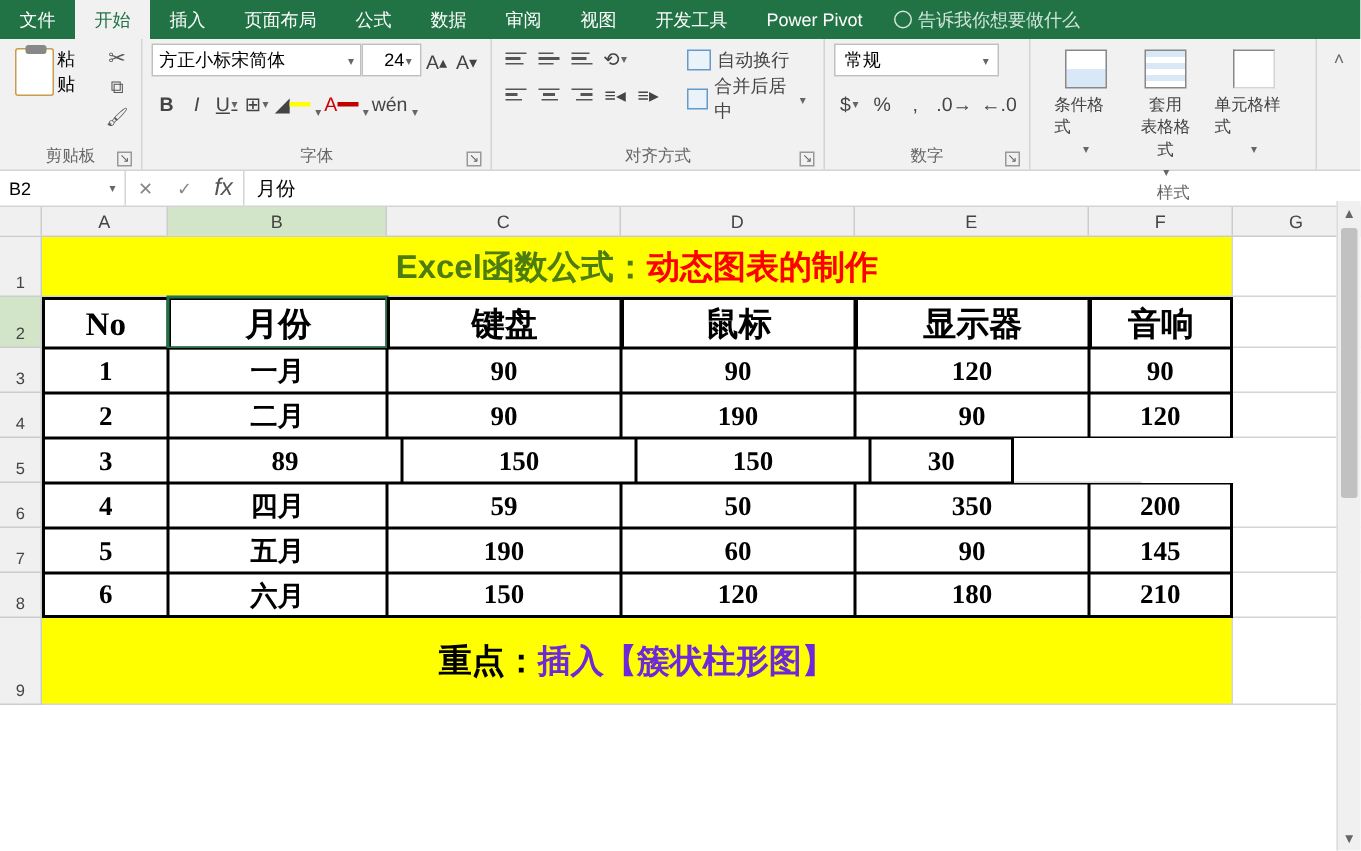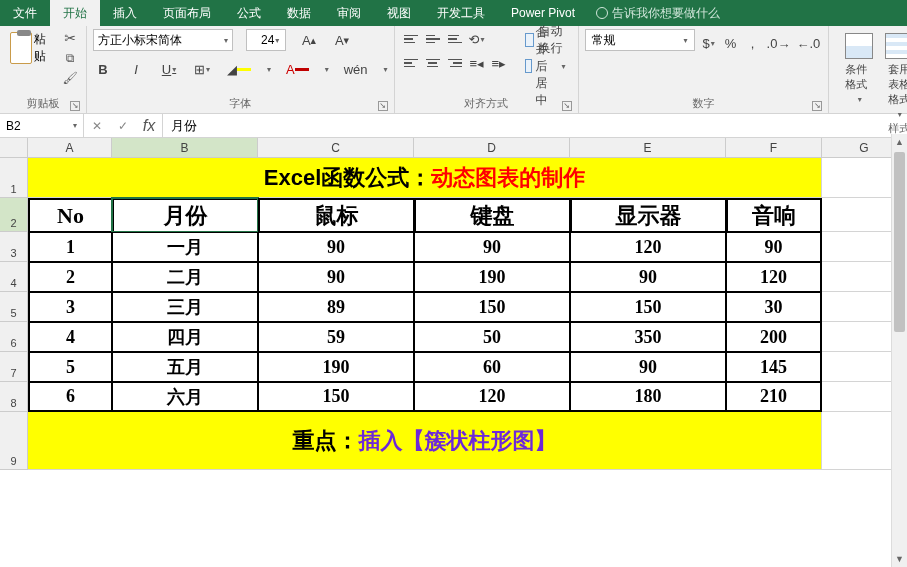--- a/index.html
+++ b/index.html
@@ -19,21 +19,21 @@
 .group-label { text-align: center; font-size: 11px; color: #666; padding: 2px 0; position: relative; }
 .group-label .launcher { position: absolute; right: 0; bottom: 2px; width: 10px; height: 10px; border: 1px solid #999; font-size: 8px; line-height: 8px; color: #666; }
 
 .clipboard .paste { display: flex; flex-direction: row; align-items: center; gap: 2px; padding: 2px 4px; }
 .paste-icon { width: 28px; height: 32px; background: #fff; border: 1px solid #c99b4a; border-radius: 2px; position: relative; }
 .paste-icon::before { content:""; position:absolute; top:-3px; left:6px; width:14px; height:6px; background:#888; border-radius:2px; }
 .clip-col { display:flex; flex-direction:column; gap:2px; }
 .mini-btn { width: 20px; height: 18px; display:flex; align-items:center; justify-content:center; color:#555; }
 .scissors { font-size: 14px; color: #555; }
 
-.font-group .row { display: flex; align-items: center; gap: 13px; margin-bottom: 4px; }
+.font-group .row { display: flex; align-items: flex-end; gap: 0; margin-bottom: 4px; }
 .font-sel { width: 140px; height: 22px; border: 1px solid #c0c0c0; background: #fff; font-size: 12px; padding: 0 4px; display:flex; align-items:center; justify-content:space-between; }
 .size-sel { width: 40px; height: 22px; border: 1px solid #c0c0c0; background: #fff; font-size: 12px; display:flex; align-items:center; justify-content:space-between; padding:0 14px; }
 .btn { min-width: 20px; height: 20px; display: flex; align-items: center; justify-content: center; color: #444; font-size: 13px; padding:0 2px; }
 .dd { font-size: 8px; color: #666; margin-left: 1px; }
 .color-bar { width: 14px; height: 3px; margin-top: 1px; }
 
 .align-group .row { display:flex; gap:2px; margin-bottom:4px; }
 .align-btn { width:20px; height:20px; display:flex; flex-direction:column; justify-content:center; gap:2px; padding:3px; }
 .align-btn span { height:1.5px; background:#555; display:block; }
 
@@ -69,21 +69,21 @@
 
 .rows { }
 .row-g { display:flex; }
 .row-h { width:28px; background:#f0f0f0; border-right:1px solid #ccc; border-bottom:1px solid #ccc; text-align:center; font-size:11px; color:#444; display:flex; align-items:flex-end; justify-content:center; padding-bottom:2px; }
 .cell { border-right:1px solid #d4d4d4; border-bottom:1px solid #d4d4d4; display:flex; align-items:center; justify-content:center; }
 .cG.cell { border-right:none; }
 
 .r1{height:40px}.r2{height:34px}.r3,.r4,.r5,.r6,.r7,.r8{height:30px}.r9{height:58px}
 
 .title-cell { background:#ffff00; font-family: SimSun, serif; font-weight:bold; font-size:22px; }
-.title-black { color:#000000; }
+.title-black { color:#4d7c0f; }
 .title-red { color:#ff0000; }
 
 .hdr-cell { font-family: SimSun, serif; font-weight:bold; font-size:22px; border:2px solid #000 !important; border-right:1px solid #000 !important; border-bottom:1px solid #000 !important; }
 .data-cell { font-family: SimSun, serif; font-weight:bold; font-size:18px; border:1px solid #000 !important; }
 .first-col { border-left:2px solid #000 !important; }
 .last-col { border-right:2px solid #000 !important; }
 .top-row { border-top:2px solid #000 !important; }
 .bot-row { border-bottom:2px solid #000 !important; }
 
 .selected-hdr { background:#d3e5c8; }
@@ -228,21 +228,21 @@
             <div class="merge-icon"></div>
             <span>合并后居中</span>
             <span class="dd">▾</span>
           </div>
       </div>
     </div>
     <div class="group-label"><span>对齐方式</span><span class="launcher">↘</span></div>
   </div>
 
   <div class="group num-group">
-    <div class="group-body" style="flex-direction:row">
+    <div class="group-body" style="flex-direction:column">
       <div class="num-sel">
           <span>常规</span>
           <span class="dd">▾</span>
         </div>
       <div class="row">
         <div class="btn">$<span class="dd">▾</span></div>
         <div class="btn">%</div>
         <div class="btn">,</div>
         <div class="btn">.0→</div>
         <div class="btn">←.0</div>
@@ -311,22 +311,22 @@
         <span class="title-black">Excel函数公式：</span>
           <span class="title-red">动态图表的制作</span>
       </div>
       <div class="cell cG r1"></div>
     </div>
 
     <div class="row-g">
       <div class="row-h r2 selected-hdr">2</div>
       <div class="cell cA r2 hdr-cell first-col top-row">No</div>
       <div class="cell cB r2 hdr-cell top-row selected-cell">月份</div>
+      <div class="cell cC r2 hdr-cell top-row">键盘</div>
       <div class="cell cD r2 hdr-cell top-row">鼠标</div>
-      <div class="cell cC r2 hdr-cell top-row">键盘</div>
       <div class="cell cE r2 hdr-cell top-row">显示器</div>
       <div class="cell cF r2 hdr-cell top-row last-col">音响</div>
       <div class="cell cG r2"></div>
     </div>
 
     <div id="data-rows">
         <div class="row-g">
           <div class="row-h r3">3</div>
           <div class="cell cA r3 data-cell first-col ">1</div>
           <div class="cell cB r3 data-cell ">一月</div>
@@ -342,21 +342,20 @@
           <div class="cell cB r4 data-cell ">二月</div>
           <div class="cell cC r4 data-cell ">90</div>
           <div class="cell cD r4 data-cell ">190</div>
           <div class="cell cE r4 data-cell ">90</div>
           <div class="cell cF r4 data-cell last-col ">120</div>
           <div class="cell cG r4"></div>
         </div>
         <div class="row-g">
           <div class="row-h r5">5</div>
           <div class="cell cA r5 data-cell first-col ">3</div>
-          <div class="cell cB r5 data-cell ">三月</div>
           <div class="cell cC r5 data-cell ">89</div>
           <div class="cell cD r5 data-cell ">150</div>
           <div class="cell cE r5 data-cell ">150</div>
           <div class="cell cF r5 data-cell last-col ">30</div>
           <div class="cell cG r5"></div>
         </div>
         <div class="row-g">
           <div class="row-h r6">6</div>
           <div class="cell cA r6 data-cell first-col ">4</div>
           <div class="cell cB r6 data-cell ">四月</div>

